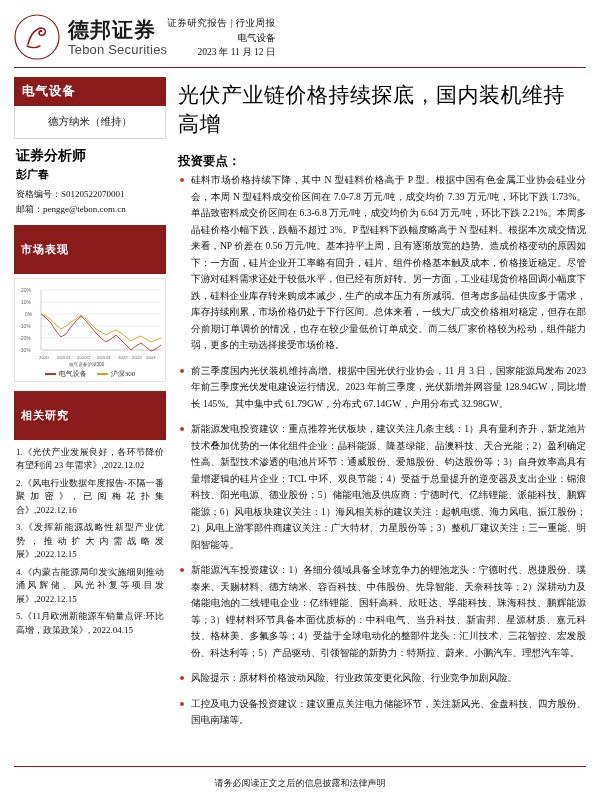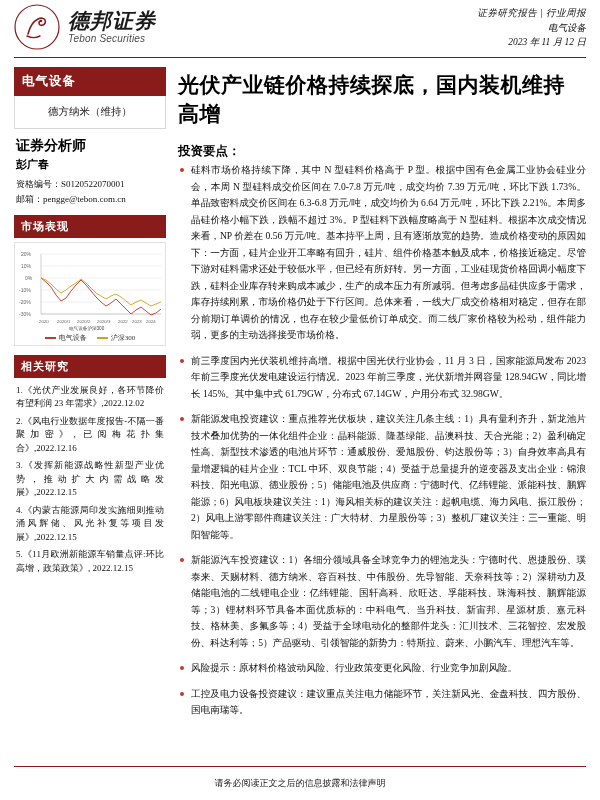--- a/index.html
+++ b/index.html
@@ -4,59 +4,59 @@
 <style>
   html,body{margin:0;padding:0;}
   body{
     width:600px;height:800px;background:#ffffff;
     font-family:"Liberation Serif",serif;color:#000;
     position:relative;overflow:hidden;
   }
   .page{position:relative;width:600px;height:800px;box-sizing:border-box;padding:0 14px;}
 
   
-  .hdr{display:flex;align-items:flex-start;justify-content:space-between;padding-top:4px;font-style:italic;}
+  .hdr{display:flex;align-items:flex-start;padding-top:14px;}
   .brand{display:flex;align-items:center;gap:8px;}
   .logo-mark{width:46px;height:46px;position:relative;}
   .logo-mark svg{display:block;}
   .brand-text{display:flex;flex-direction:column;justify-content:center;line-height:1;}
   .brand-cn{font-size:21px;font-weight:bold;letter-spacing:1px;color:#1a1a1a;font-family:"Liberation Sans",sans-serif;}
-  .brand-en{font-size:10px;color:#4a4a4a;margin-top:3px;letter-spacing:.2px;font-family:"Liberation Sans",sans-serif;}
+  .brand-en{font-size:13px;color:#4a4a4a;margin-top:3px;letter-spacing:.2px;font-family:"Liberation Sans",sans-serif;}
   .hdr-right{text-align:right;font-size:9.5px;line-height:1.55;color:#111;padding-top:2px;}
   .hdr-right .r1{letter-spacing:.5px;}
   .hdr-rule{border:0;border-top:1.6px solid #7b1c1c;margin:7px 0 0 0;}
 
   
   .body{display:flex;gap:12px;margin-top:9px;}
   .col-left{width:152px;flex:0 0 152px;}
   .col-right{flex:1;}
 
   .sect-bar{
     background:#8a1b1b;color:#fff;font-size:12.5px;font-weight:bold;
     padding:6px 8px;font-family:"Liberation Sans",sans-serif;letter-spacing:1px;
   }
-  .sect-bar.small{font-size:11px;padding:4px 7px;}
+  .sect-bar.small{font-size:11px;padding:17px 7px;}
   .rating-box{border:1px solid #d8d8d8;border-top:none;padding:9px 6px;text-align:center;font-size:10.5px;color:#222;}
   .kv{font-size:9px;line-height:1.65;color:#111;margin:5px 2px 0 2px;}
   .kv div{white-space:nowrap;overflow:hidden;text-overflow:ellipsis;}
   .an-title{font-size:14px;font-weight:bold;margin:8px 0 2px 2px;}
   .an-name{font-size:11px;font-weight:bold;margin:1px 0 2px 2px;}
 
   .chartbox{border:1px solid #e2e2e2;margin-top:4px;padding:3px 2px 2px 2px;}
   .chart-svg{display:block;}
   .chart-legend{display:flex;justify-content:center;gap:10px;font-size:7px;color:#333;margin-top:1px;}
   .lg{display:flex;align-items:center;gap:3px;}
   .lg i{display:inline-block;width:11px;height:2px;}
 
   .rel-list{font-size:9px;line-height:1.5;color:#111;margin:6px 2px 0 2px;}
   .rel-list p{margin:0 0 4px 0;text-align:justify;}
 
   
   h1.title{
-    font-size:21px;font-weight:bold;line-height:1.38;margin:4px 0 14px 0;
+    font-size:21px;font-weight:normal;line-height:1.38;margin:4px 0 14px 0;
     letter-spacing:.5px;color:#000;font-family:"Liberation Serif",serif;
   }
   .points-hd{font-size:12.5px;font-weight:bold;margin:0 0 2px 0;}
   ul.points{list-style:none;margin:0;padding:0;}
   ul.points>li{position:relative;padding-left:13px;margin-bottom:9px;font-size:9.6px;line-height:1.72;text-align:justify;color:#111;}
   ul.points>li:before{content:"";position:absolute;left:2px;top:6px;width:4px;height:4px;background:#c0392b;border-radius:50%;}
 
   
   .footer{position:absolute;left:0;right:0;bottom:10px;text-align:center;}
   .footer hr{border:0;border-top:1px solid #8a1b1b;margin:0 14px 5px 14px;}
@@ -151,21 +151,21 @@
             </span>
         </div>
       </div>
 
       <div class="sect-bar small" style="margin-top:9px">相关研究</div>
       <div class="rel-list">
         <p>1.《光伏产业发展良好，各环节降价有望利润 23 年需求》,2022.12.02</p>
         <p>2.《风电行业数据年度报告-不隔一番聚加密》, 已阅梅花扑集合》,2022.12.16</p>
         <p>3.《发挥新能源战略性新型产业优势，推动扩大内需战略发展》,2022.12.15</p>
         <p>4.《内蒙古能源局印发实施细则推动涌风辉储、风光补复等项目发展》,2022.12.15</p>
-        <p>5.《11月欧洲新能源车销量点评:环比高增，政策政策》, 2022.12.15</p>
+        <p>5.《11月欧洲新能源车销量点评:环比高增，政策政策》, 2022.04.15</p>
       </div>
     </div>
 
     <div class="col-right">
       <h1 class="title">光伏产业链价格持续探底，国内装机维持高增</h1>
       <div class="points-hd">投资要点：</div>
       <ul class="points">
         <li>硅料市场价格持续下降，其中 N 型硅料价格高于 P 型。根据中国有色金属工业协会硅业分会，本周 N 型硅料成交价区间在 7.0-7.8 万元/吨，成交均价 7.39 万元/吨，环比下跌 1.73%。单晶致密料成交价区间在 6.3-6.8 万元/吨，成交均价为 6.64 万元/吨，环比下跌 2.21%。本周多晶硅价格小幅下跌，跌幅不超过 3%。P 型硅料下跌幅度略高于 N 型硅料。根据本次成交情况来看，NP 价差在 0.56 万元/吨。基本持平上周，且有逐渐放宽的趋势。造成价格变动的原因如下：一方面，硅片企业开工率略有回升，硅片、组件价格基本触及成本，价格接近稳定。尽管下游对硅料需求还处于较低水平，但已经有所好转。另一方面，工业硅现货价格回调小幅度下跌，硅料企业库存转来购成本减少，生产的成本压力有所减弱。但考虑多晶硅供应多于需求，库存持续刚累，市场价格仍处于下行区间。总体来看，一线大厂成交价格相对稳定，但存在部分前期订单调价的情况，也存在较少量低价订单成交。而二线厂家价格较为松动，组件能力弱，更多的主动选择接受市场价格。</li>
         <li>前三季度国内光伏装机维持高增。根据中国光伏行业协会，11 月 3 日，国家能源局发布 2023 年前三季度光伏发电建设运行情况。2023 年前三季度，光伏新增并网容量 128.94GW，同比增长 145%。其中集中式 61.79GW，分布式 67.14GW，户用分布式 32.98GW。</li>
         <li>新能源发电投资建议：重点推荐光伏板块，建议关注几条主线：1）具有量利齐升，新龙池片技术叠加优势的一体化组件企业：晶科能源、隆基绿能、晶澳科技、天合光能；2）盈利确定性高、新型技术渗透的电池片环节：通威股份、爱旭股份、钧达股份等；3）自身效率高具有量增逻辑的硅片企业：TCL 中环、双良节能；4）受益于总量提升的逆变器及支出企业：锦浪科技、阳光电源、德业股份；5）储能电池及供应商：宁德时代、亿纬锂能、派能科技、鹏辉能源；6）风电板块建议关注：1）海风相关标的建议关注：起帆电缆、海力风电、振江股份；2）风电上游零部件商建议关注：广大特材、力星股份等；3）整机厂建议关注：三一重能、明阳智能等。</li>

